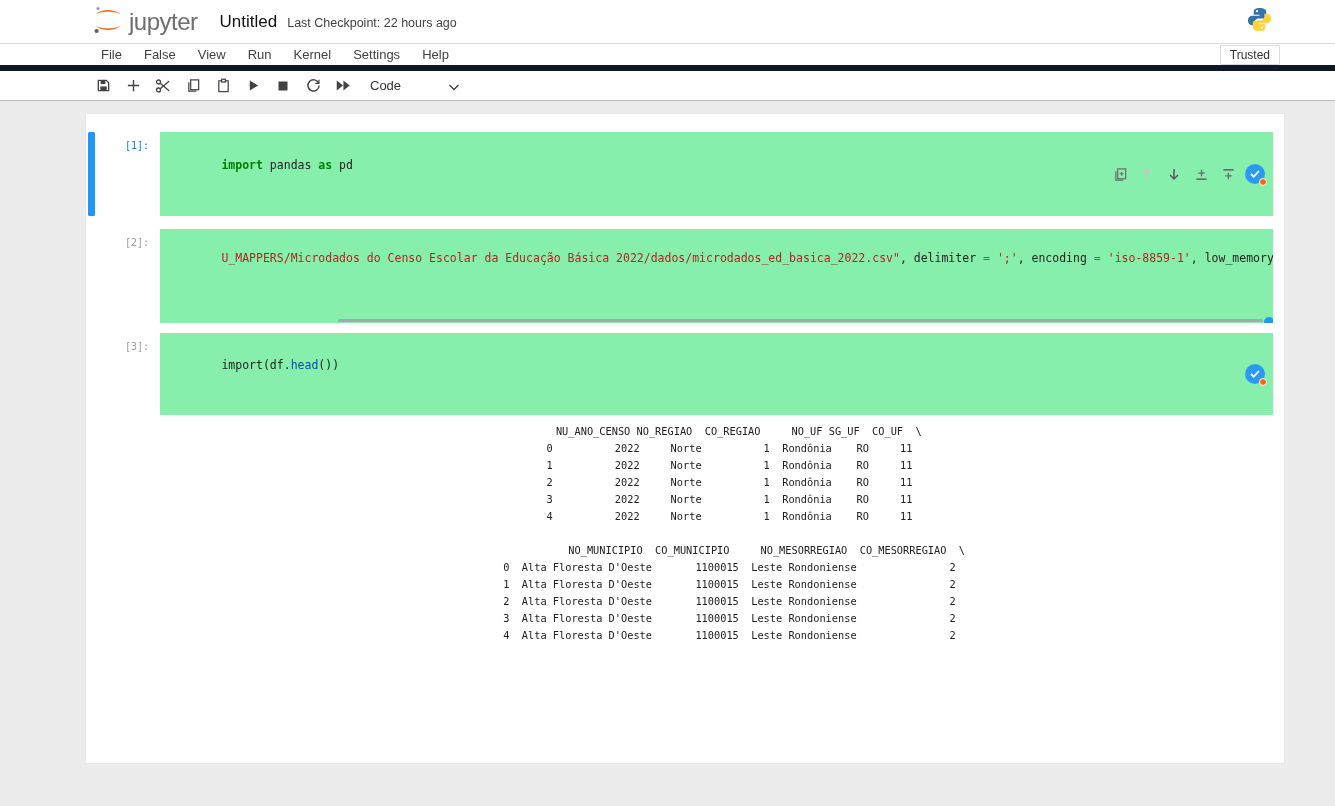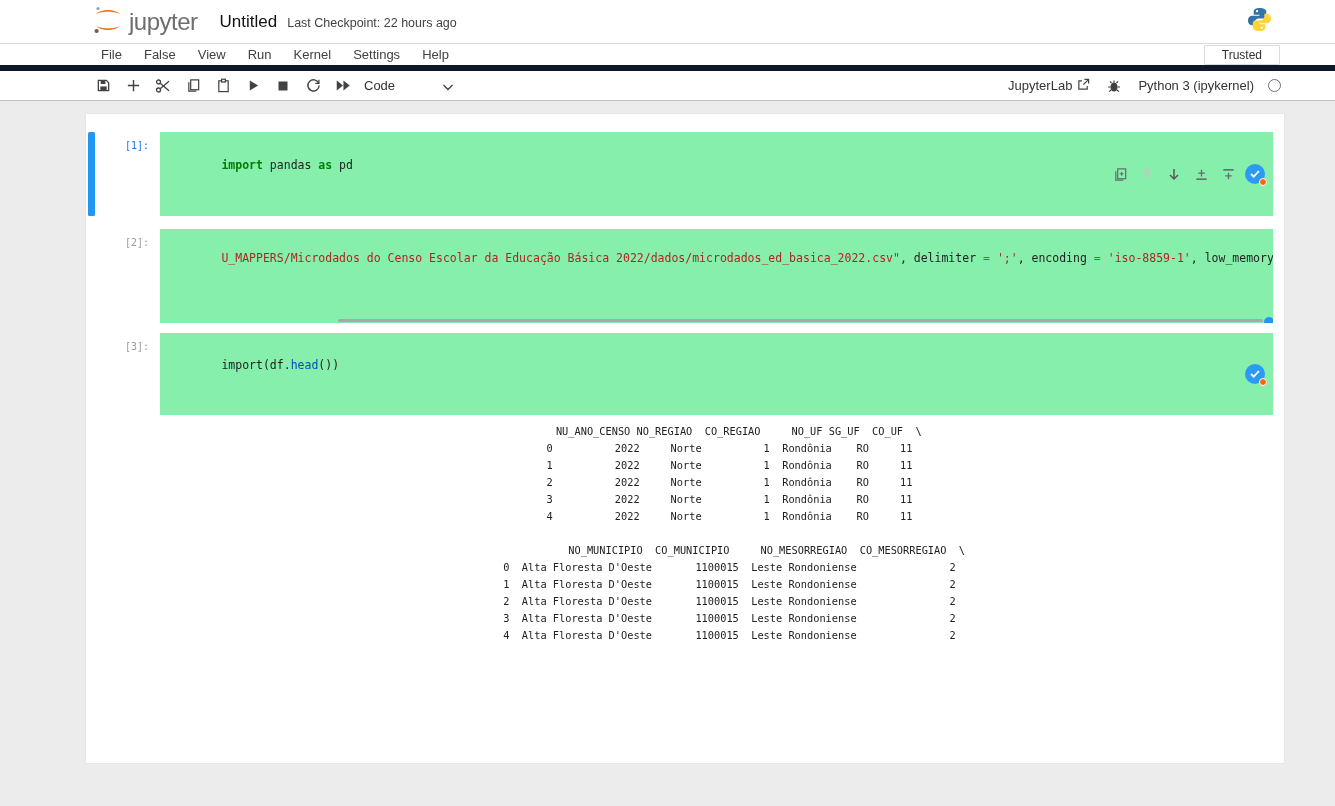--- a/index.html
+++ b/index.html
@@ -10,27 +10,27 @@
   .brand { display:flex; align-items:center; gap:6px; }
   .brand-text { font-size:24px; color:#6e6e6e; letter-spacing:-0.5px; }
   .nb-title { font-size:17px; color:#111; margin-left:22px; }
   .nb-checkpoint { font-size:12.5px; color:#424242; margin-left:10px; padding-top:3px; }
   .header-spacer { flex:1; }
 
   
   .menubar { height:27px; background:#fff; border-bottom:6px solid #0f172a; display:flex; align-items:center; padding:0 55px 0 90px; }
   .menu-item { font-size:13px; color:#424242; padding:4px 11px; cursor:default; }
   .menu-spacer { flex:1; }
-  .trusted { font-size:12px; color:#333; border:1px solid #dcdcdc; background:#fff; padding:2px 17px; border-radius:1px; }
+  .trusted { font-size:12px; color:#333; border:1px solid #dcdcdc; background:#fff; padding:2px 9px; border-radius:1px; }
 
   
   .toolbar { height:30px; background:#fff; border-bottom:1px solid #bdbdbd; display:flex; align-items:center; padding:0 54px 0 88px; }
   .tb-btn { width:30px; height:26px; display:flex; align-items:center; justify-content:center; color:#424242; }
   .tb-btn svg { display:block; }
-  .celltype { display:flex; align-items:center; justify-content:space-between; width:102px; margin-left:0; padding:2px 6px;text-align:right; }
+  .celltype { display:flex; align-items:center; justify-content:space-between; width:102px; margin-left:6px; padding:2px 6px;text-align:right; }
   .celltype-label { font-size:13px; color:#333; }
   .tb-right { margin-left:auto; display:flex; align-items:center; gap:14px; }
   .jlab-link { display:flex; align-items:center; gap:5px; font-size:13px; color:#333; }
   .kernel-name { font-size:13px; color:#333; }
   .kernel-status { width:13px; height:13px; border:1.6px solid #707070; border-radius:50%; background:#fff; }
 
   
   .content { position:relative; height:704px; }
   .panel { position:absolute; left:85px; top:12px; width:1200px; height:651px; background:#fff; border:1px solid #e6e6e6; border-radius:1px; overflow:hidden; }
 
@@ -153,40 +153,20 @@
         <path d="M9.5 1.5 16.5 7 9.5 12.5z" fill="#424242"></path>
       </svg>
   </span>
   <span class="celltype">
     <span class="celltype-label">Code</span>
     <span>
       <svg width="12" height="8" viewBox="0 0 12 8" fill="none" stroke="#424242" stroke-width="1.4">
           <path d="M1.5 2 6 6.5 10.5 2"></path>
         </svg>
     </span>
-  </span>
-  <span class="tb-right">
-    <span class="jlab-link">
-      <span>JupyterLab</span>
-      <span>
-        <svg width="13" height="13" viewBox="0 0 14 14" fill="none" stroke="#424242" stroke-width="1.3">
-            <path d="M5.5 3H2v9h9V8.5"></path>
-            <path d="M8 1.5h4.5V6"></path>
-            <path d="M12.3 1.7 6.8 7.2"></path>
-          </svg>
-      </span>
-    </span>
-    <span class="tb-btn" style="width:20px">
-      <svg width="14" height="15" viewBox="0 0 14 15">
-          <ellipse cx="7" cy="9" rx="3.6" ry="4.6" fill="#424242"></ellipse>
-          <path d="M7 4.4V2.6M4.5 5 3 3.4M9.5 5 11 3.4M3.3 9H1M10.7 9H13M4 12l-1.8 1.6M10 12l1.8 1.6" stroke="#424242" stroke-width="1.2"></path>
-        </svg>
-    </span>
-    <span class="kernel-name">Python 3 (ipykernel)</span>
-    <span class="kernel-status"></span>
   </span>
 </div>
 
 <div class="content">
   <div class="panel">
 
     <div class="cell" style="margin-top:18px;">
       <span class="sel-bar"></span>
       <div class="prompt active">[1]:</div>
       <div class="editor pad-lg">

